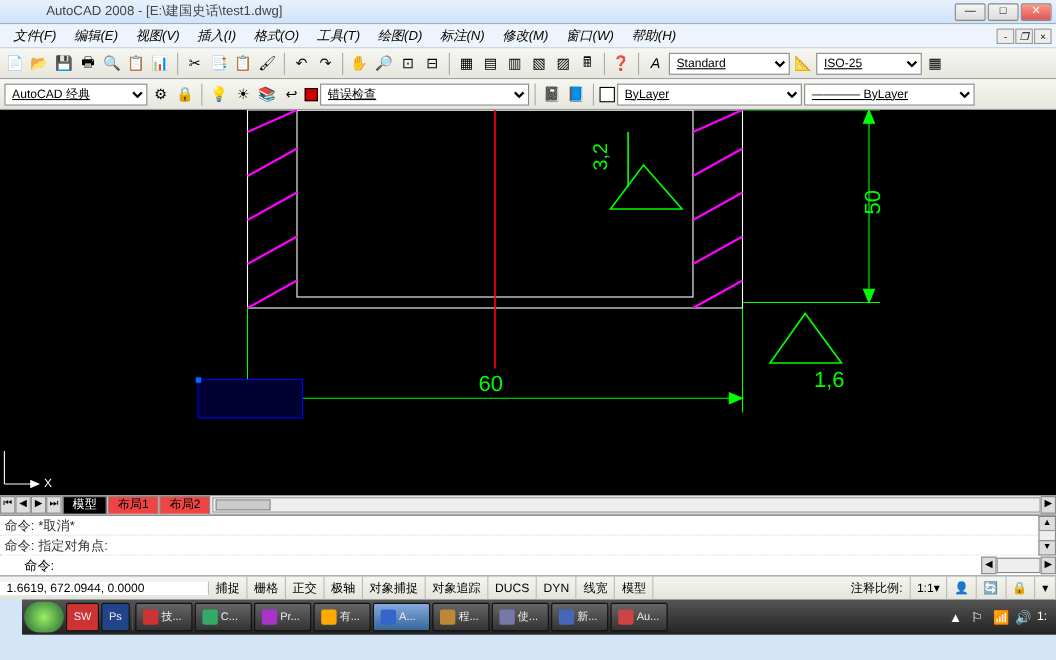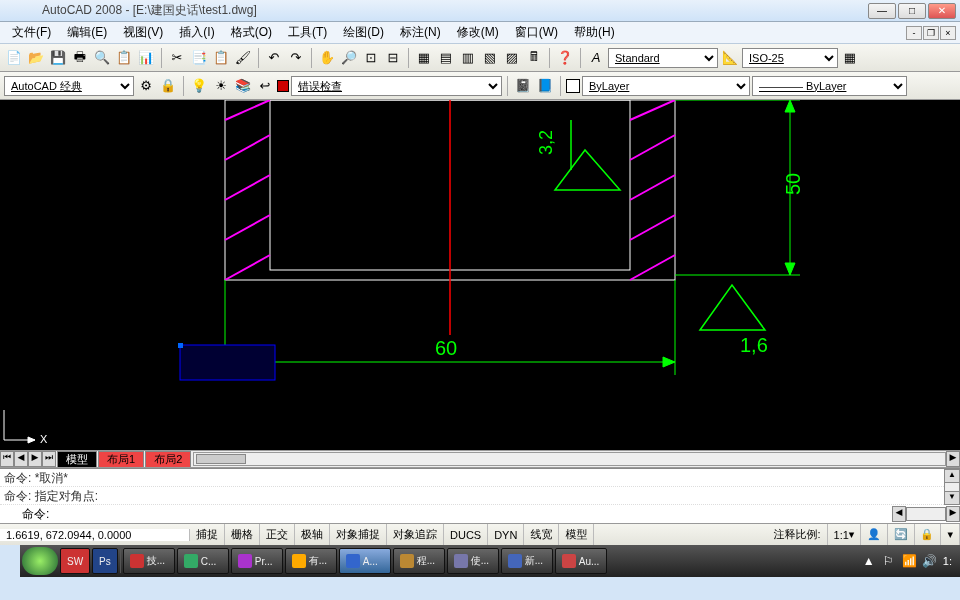--- a/index.html
+++ b/index.html
@@ -2,21 +2,21 @@
 <html><head>
 <meta charset="utf-8">
 <style>
 * { margin: 0; padding: 0; box-sizing: border-box; font-family: "Microsoft YaHei", SimSun, Arial, sans-serif; }
 body { width: 960px; height: 600px; overflow: hidden; background: #d4e5f7; font-size: 12px; }
 .title-bar { height: 22px; background: linear-gradient(#e8f1fb, #cfe3f8); display: flex; align-items: center; padding: 0 4px; border-bottom: 1px solid #9ab; }
 .title-text { flex: 1; color: #444; font-size: 12px; margin-left: 38px; }
 .win-controls { display: flex; gap: 2px; }
 .win-btn { width: 28px; height: 16px; background: linear-gradient(#f5f5f5,#ddd); border: 1px solid #888; border-radius: 2px; font-size: 10px; text-align: center; line-height: 14px; cursor: pointer; }
 .win-btn.close { background: linear-gradient(#f98,#d55); color: #fff; }
-.menu-bar { height: 22px; background: #eef4fb; display: flex; align-items: center; padding: 0 4px; border-bottom: 1px solid #bcd; }
+.menu-bar { height: 22px; background: #eef4fb; display: flex; align-items: center; padding: 0 4px; border-bottom: 1px solid #bcd; font-style: italic; }
 .menu-item { padding: 2px 8px; cursor: pointer; }
 .mdi-controls { margin-left: auto; display: flex; gap: 1px; }
 .mdi-btn { width: 16px; height: 14px; border: 1px solid #999; background: #eee; font-size: 9px; text-align: center; line-height: 12px; cursor: pointer; }
 .toolbar { height: 28px; background: linear-gradient(#f7f7f2,#e6e6de); display: flex; align-items: center; padding: 0 4px; border-bottom: 1px solid #999; gap: 2px; }
 .tb-btn { width: 20px; height: 20px; border: 1px solid transparent; display: flex; align-items: center; justify-content: center; cursor: pointer; font-size: 13px; }
 .tb-sep { width: 1px; height: 20px; background: #aaa; margin: 0 3px; }
 .tb-select { height: 20px; border: 1px solid #888; background: #fff; font-size: 11px; padding: 0 2px; text-decoration: underline; }
 .canvas-area { height: 350px; background: #000; position: relative; overflow: hidden; }
 .canvas-area svg { position: absolute; top: 0; left: 0; }
 .tabs-row { height: 18px; background: #eee; display: flex; align-items: center; border-top: 1px solid #999; border-bottom: 1px solid #999; }
@@ -115,21 +115,21 @@
 <div class="toolbar">
   <select class="tb-select" style="width:130px"><option>AutoCAD 经典</option></select>
   <div class="tb-btn">⚙</div>
   <div class="tb-btn">🔒</div>
   <div class="tb-sep"></div>
   <div class="tb-btn">💡</div>
   <div class="tb-btn">☀</div>
   <div class="tb-btn">📚</div>
   <div class="tb-btn">↩</div>
   <div style="width:12px;height:12px;background:#c00;border:1px solid #000"></div>
-  <select class="tb-select" style="width:211px"><option>错误检查</option></select>
+  <select class="tb-select" style="width:190px"><option>错误检查</option></select>
   <div class="tb-sep"></div>
   <div class="tb-btn">📓</div>
   <div class="tb-btn">📘</div>
   <div class="tb-sep"></div>
   <div class="tb-btn" style="background:#fff;border:1px solid #000;width:14px;height:14px"></div>
   <select class="tb-select" style="width:168px"><option>ByLayer</option></select>
   <select class="tb-select" style="width:155px"><option>———— ByLayer</option></select>
 </div>
 
 <div class="canvas-area">

